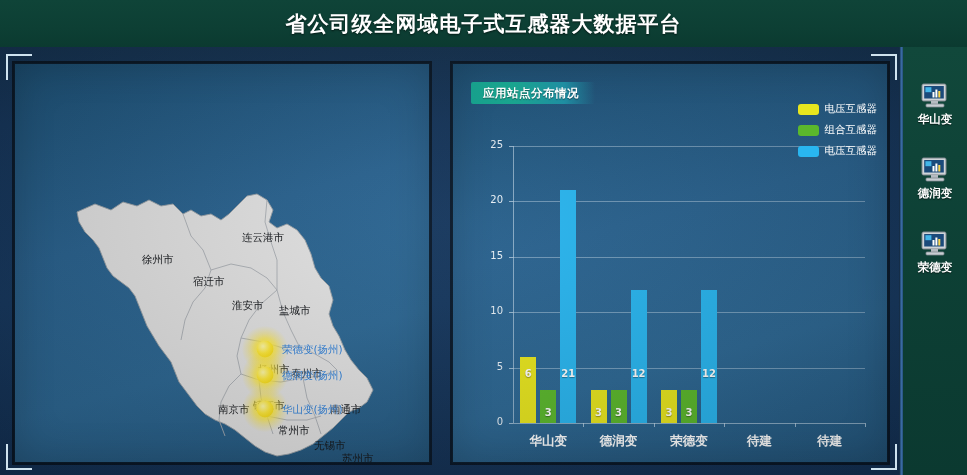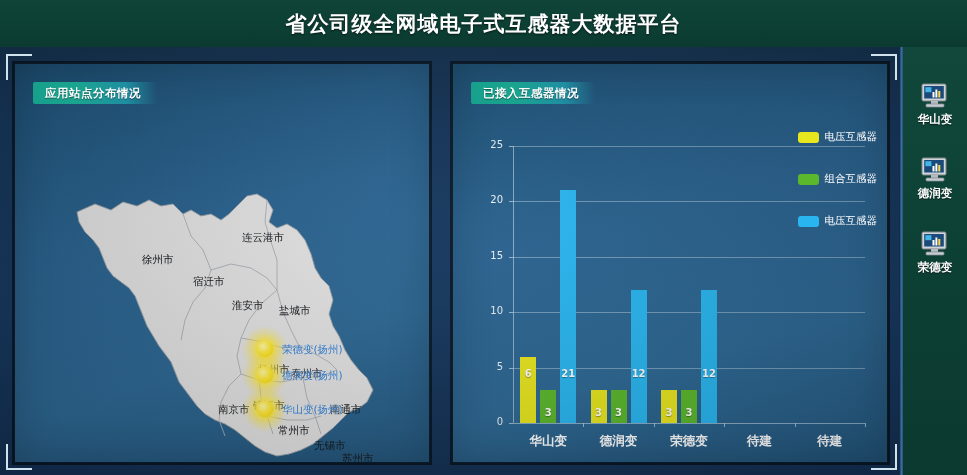--- a/index.html
+++ b/index.html
@@ -94,21 +94,21 @@
     box-shadow: 0 0 6px 2px rgba(255,234,60,.85);
   }
   .site-label{
     position:absolute; color:#2f7fd6; font-size:10.5px; white-space:nowrap;
     text-shadow: 0 0 2px rgba(255,255,255,.5);
   }
 
   
   #chart-stage{ position:absolute; inset:0; }
   #legend{ position:absolute; right:10px; top:38px; z-index:4; }
-  .legend-row{ display:flex; align-items:center; justify-content:flex-end; margin-bottom:7px;margin-top:28px; }
+  .legend-row{ display:flex; align-items:center; justify-content:flex-end; margin-bottom:7px; }
   .legend-swatch{ width:21px; height:11px; border-radius:3px; margin-right:6px; }
   .legend-label{ color:#ffffff; font-size:10.5px; white-space:nowrap; }
 
   .grid-line{ position:absolute; height:1px; background:rgba(200,220,235,.45); }
   .axis-y{ position:absolute; width:1px; background:rgba(200,220,235,.6); }
   .axis-x{ position:absolute; height:1px; background:rgba(200,220,235,.6); }
   .tick-mark{ position:absolute; width:4px; height:1px; background:rgba(200,220,235,.7); }
   .tick-x{ position:absolute; width:1px; height:4px; background:rgba(200,220,235,.7); }
   .y-tick-label{ position:absolute; color:#e9f1f7; font-size:10px; text-align:right; width:26px; }
   .x-tick-label{ position:absolute; color:#ffffff; font-size:12.5px; font-weight:bold; text-align:center; width:70px; }
@@ -147,21 +147,20 @@
 </div>
 
 <div id="dashboard">
 
   <div class="corner-bracket cb-tl"></div>
   <div class="corner-bracket cb-tr"></div>
   <div class="corner-bracket cb-bl"></div>
   <div class="corner-bracket cb-br"></div>
 
   <div id="panel-map" class="panel">
-    <div class="panel-title">应用站点分布情况</div>
     <div id="map-stage">
       <svg id="map-svg" width="416" height="400" viewBox="0 0 416 400">
         <g fill="#e2e2e2" stroke="#9aa0a6" stroke-width="0.9" stroke-linejoin="round">
           <path d="M62,148 L80,140 L96,146 L108,138 L122,142 L134,136 L146,142 L158,140 L168,150
                    L176,146 L186,152 L196,150 L206,156 L214,150 L222,142 L232,132 L242,130
                    L252,136 L258,146 L254,158 L262,164 L272,160 L282,166 L290,176 L296,190
                    L300,204 L306,214 L314,222 L318,236 L314,250 L318,262 L324,272 L330,286
                    L336,296 L344,306 L352,314 L358,326 L352,338 L344,344 L334,348 L326,356
                    L318,364 L308,372 L298,380 L286,386 L274,390 L262,392 L250,388 L240,382
                    L230,374 L220,366 L210,360 L200,356 L190,350 L182,342 L176,334 L170,326
@@ -213,21 +212,21 @@
 
       <div class="site-marker" style="left:250px;top:345px">
         <div class="glow"></div>
         <div class="dot"></div>
       </div>
       <div class="site-label" style="left:267px;top:339px">华山变(扬州)</div>
     </div>
   </div>
 
   <div id="panel-chart" class="panel">
-    <div class="panel-title">已接入互感器情况</div>
+    <div class="panel-title">应用站点分布情况</div>
 
     <div id="legend">
       <div class="legend-row">
         <span class="legend-swatch" style="background:#e8e61e"></span>
         <span class="legend-label">电压互感器</span>
       </div>
       <div class="legend-row">
         <span class="legend-swatch" style="background:#5bb82c"></span>
         <span class="legend-label">组合互感器</span>
       </div>

